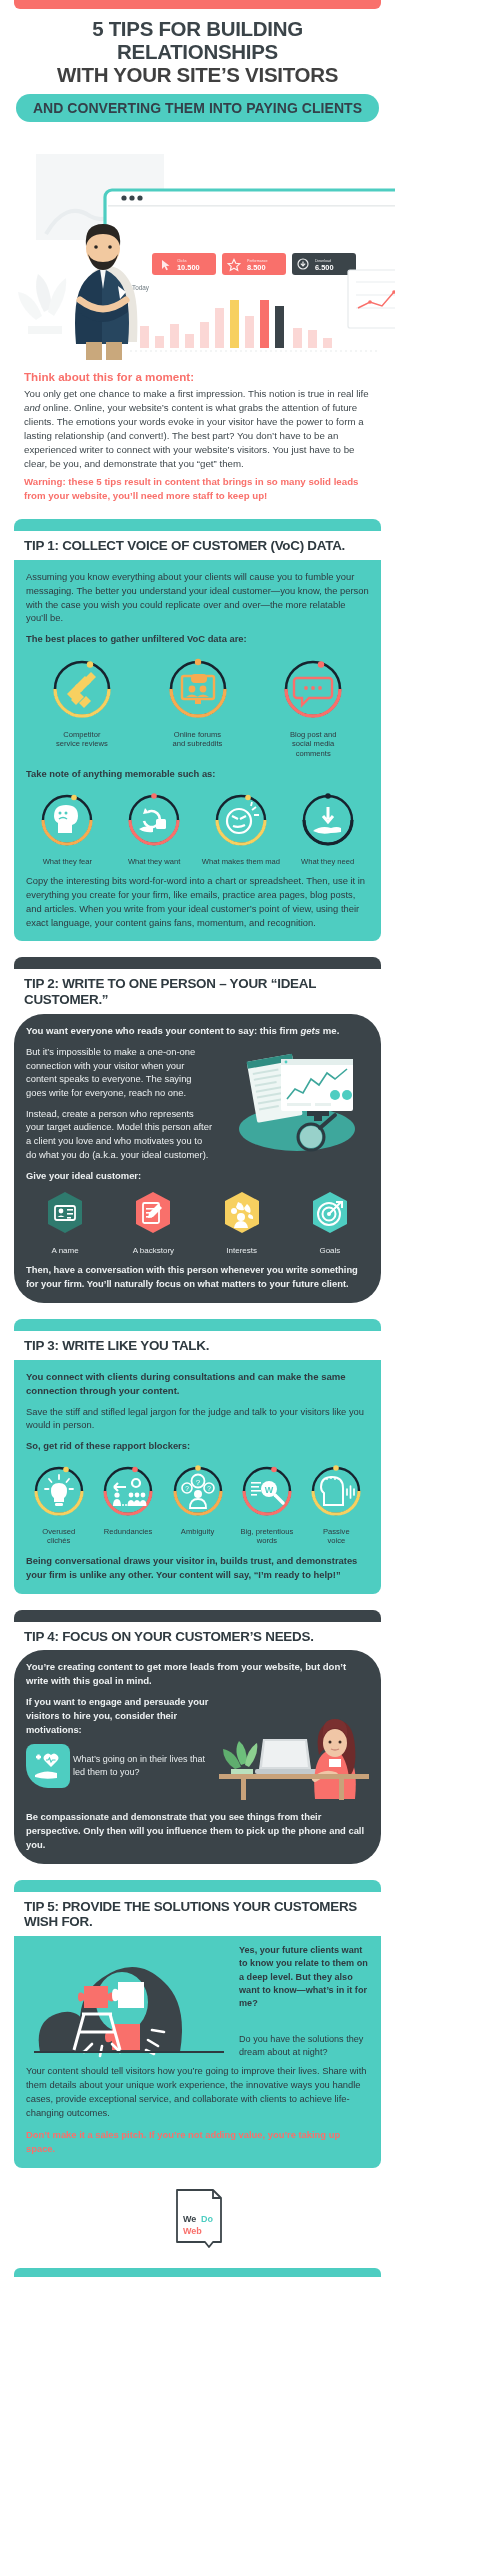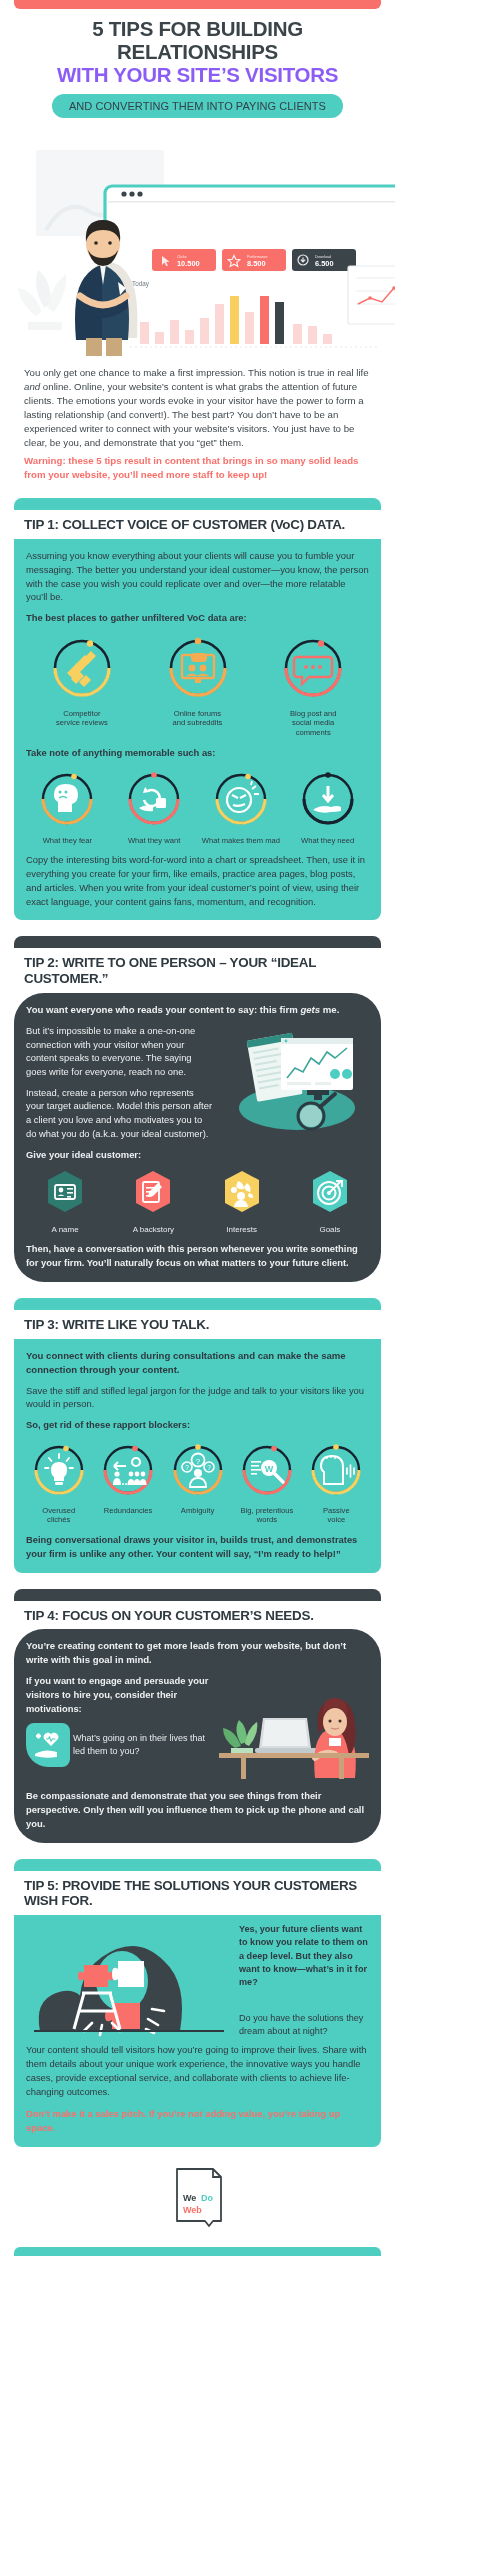--- a/index.html
+++ b/index.html
@@ -16,26 +16,26 @@
   .topbar { height: 9px; background: #f9706b; border-radius: 0 0 6px 6px; margin: 0 14px; }
 
   
   .header { padding: 9px 12px 2px; text-align: center; }
   .h-line1 {
     font-size: 20.5px; font-weight: bold; letter-spacing: -.3px;
     color: #3b4449; line-height: 1.12;
   }
   .h-line2 {
     font-size: 20.5px; font-weight: bold; letter-spacing: -.3px;
-    color: #8b5cf6; line-height: 1.12;
+    color: #404040; line-height: 1.12;
   }
   .h-pill {
     display: inline-block; margin-top: 7px;
     background: #4ecdc1; color: #34404a;
-    font-size: 11px; font-weight: normal; letter-spacing: .05px;
+    font-size: 14px; font-weight: bold; letter-spacing: .05px;
     padding: 6px 17px; border-radius: 20px;
   }
 
   
   .hero { position: relative; height: 230px; margin-top: 6px; }
   .hero svg { display: block; }
 
   
   .intro { padding: 10px 24px 0; }
   .intro-h {
@@ -242,20 +242,21 @@
         <path d="M78 168 q14 10 25 10 q11 0 25 -10 l0 14 q-14 10 -25 10 q-11 0 -25 -10z" fill="#1f3a52"></path>
         <path d="M80 170 q12 9 23 9 q11 0 23 -9" fill="none" stroke="#f2c9a0" stroke-width="7" stroke-linecap="round"></path>
         <path d="M118 156 l8 6 -6 7z" fill="#ffffff"></path>
         <rect x="86" y="212" width="16" height="18" fill="#c9a87c"></rect>
         <rect x="106" y="212" width="16" height="18" fill="#c9a87c"></rect>
       </g>
     </svg>
   </div>
 
   <div class="intro">
+    <div class="intro-h">Think about this for a moment:</div>
     <p class="intro-p">
       <span>You only get one chance to make a first impression. This notion is true in real life </span><em>and</em><span> online. Online, your website’s content is what grabs the attention of future clients. The emotions your words evoke in your visitor have the power to form a lasting relationship (and convert!). The best part? You don’t have to be an experienced writer to connect with your website’s visitors. You just have to be clear, be you, and demonstrate that you “get” them.</span>
     </p>
     <p class="intro-warn">Warning: these 5 tips result in content that brings in so many solid leads from your website, you’ll need more staff to keep up!</p>
   </div>
 
   <div class="tip">
     <div class="tip-tab teal"></div>
     <div class="tip-title-bar">
       <div class="tip-title">TIP 1: COLLECT VOICE OF CUSTOMER (VoC) DATA.</div>

